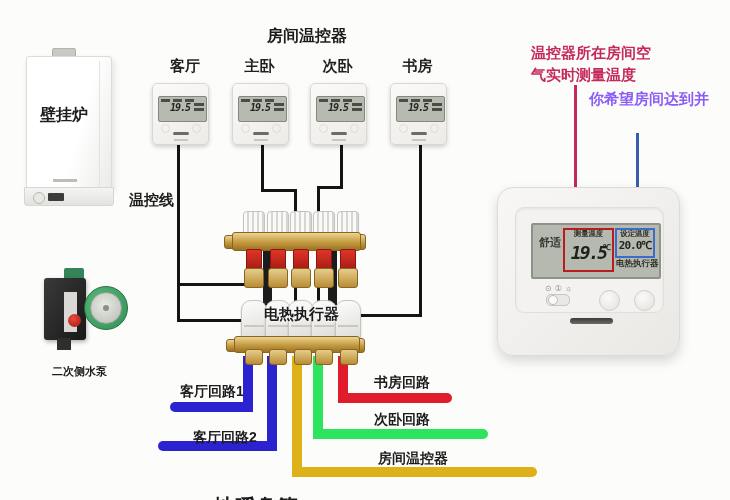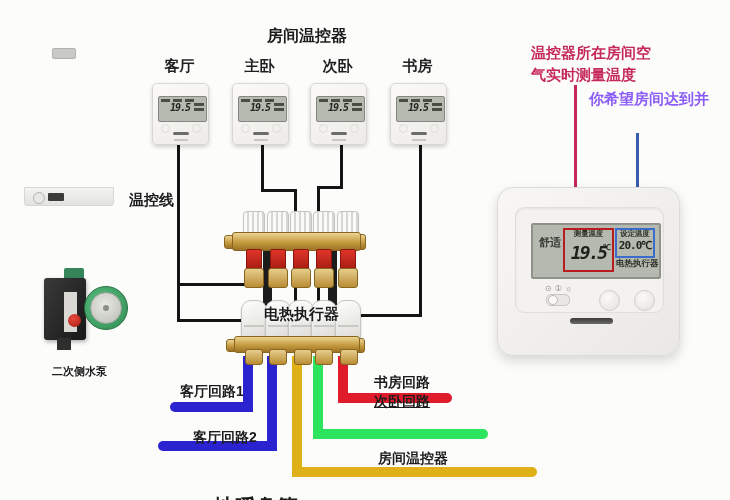--- a/index.html
+++ b/index.html
@@ -102,21 +102,21 @@
   <div class="wire" style="left:261px;top:189px;width:36px;height:3px;"></div>
   <div class="wire" style="left:294px;top:189px;width:3px;height:116px;"></div>
   <div class="wire" style="left:340px;top:142px;width:3px;height:47px;"></div>
   <div class="wire" style="left:317px;top:186px;width:26px;height:3px;"></div>
   <div class="wire" style="left:317px;top:186px;width:3px;height:119px;"></div>
   <div class="wire" style="left:419px;top:142px;width:3px;height:175px;"></div>
   <div class="wire" style="left:350px;top:314px;width:72px;height:3px;"></div>
 
   <div class="lbl" style="left:129px;top:191px;font-size:15px;">温控线</div>
 
-  <div class="tstat-label" style="left:152px;">客厅</div>
+  <div class="tstat-label" style="left:145px;text-align:right;">客厅</div>
   <div class="tstat-label" style="left:232px;">主卧</div>
   <div class="tstat-label" style="left:310px;">次卧</div>
   <div class="tstat-label" style="left:390px;">书房</div>
 
   <div class="tstat" style="left:152px;top:83px;">
     <div class="mini-lcd">
       <div class="mini-row">
           <i></i>
           <i></i>
           <i></i>
@@ -189,20 +189,25 @@
           </span>
         </div>
     </div>
     <i class="mini-btn" style="left:8px;"></i>
     <i class="mini-btn" style="left:39px;"></i>
     <div class="mini-slot"></div>
     <div class="mini-brand"></div>
   </div>
 
   <div class="abs" style="left:52px;top:48px;width:22px;height:9px;background:#c9c9c6;border:1px solid #b2b2af;border-radius:2px;"></div>
+  <div class="boiler">
+    <div class="abs" style="left:72px;top:4px;width:1px;height:126px;background:#e2e2df;"></div>
+    <div class="lbl" style="left:13px;top:48px;font-size:16px;">壁挂炉</div>
+    <div class="abs" style="left:26px;top:122px;width:24px;height:3px;background:#bcbcb9;"></div>
+  </div>
   <div class="boiler-base">
     <div class="abs" style="left:8px;top:4px;width:10px;height:10px;border-radius:50%;background:#e8e8e5;border:1px solid #b5b5b2;"></div>
     <div class="abs" style="left:23px;top:5px;width:16px;height:8px;background:#3c3c3a;border-radius:1px;"></div>
   </div>
 
   <div class="abs" style="left:64px;top:268px;width:20px;height:12px;background:#35855a;border-radius:2px;"></div>
   <div class="pump-box">
     <div class="abs" style="left:20px;top:14px;width:13px;height:40px;background:#d9d8d4;"></div>
   </div>
   <div class="abs" style="left:57px;top:338px;width:14px;height:12px;background:#2e2e2c;"></div>
@@ -256,21 +261,21 @@
   <div class="nut" style="left:245px;top:349px;width:16px;height:14px;"></div>
   <div class="nut" style="left:269px;top:349px;width:16px;height:14px;"></div>
   <div class="nut" style="left:294px;top:349px;width:16px;height:14px;"></div>
   <div class="nut" style="left:315px;top:349px;width:16px;height:14px;"></div>
   <div class="nut" style="left:340px;top:349px;width:16px;height:14px;"></div>
   <div class="lbl" style="left:264px;top:305px;font-size:15px;font-weight:700;text-shadow:0 0 3px #fff,0 0 3px #fff;">电热执行器</div>
 
   <div class="lbl" style="left:180px;top:383px;">客厅回路1</div>
   <div class="lbl" style="left:193px;top:429px;">客厅回路2</div>
   <div class="lbl" style="left:378px;top:450px;">房间温控器</div>
-  <div class="lbl" style="left:374px;top:393px;text-decoration:underline;">次卧回路</div>
+  <div class="lbl" style="left:374px;top:411px;">次卧回路</div>
   <div class="lbl" style="left:374px;top:374px;">书房回路</div>
   <div class="lbl" style="left:214px;top:459px;font-size:21px;margin-top:34px;">地暖盘管</div>
 
   <div class="anno" style="left:531px;top:42px;color:#c5285a;">
     <div>温控器所在房间空</div>
     <div>气实时测量温度</div>
   </div>
   <div class="anno" style="left:589px;top:88px;color:#8b5cf6;">
     <div>你希望房间达到并</div>
   </div>

